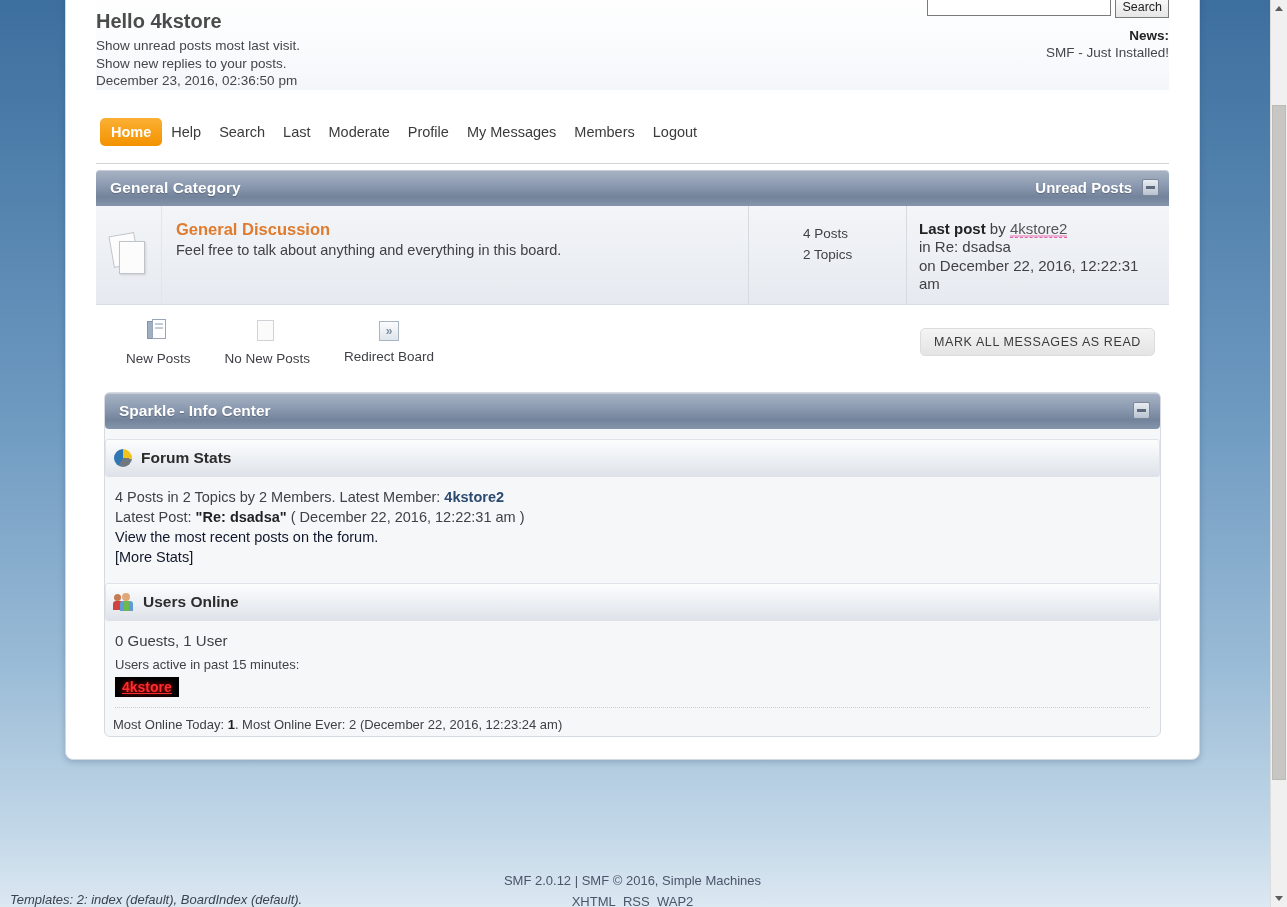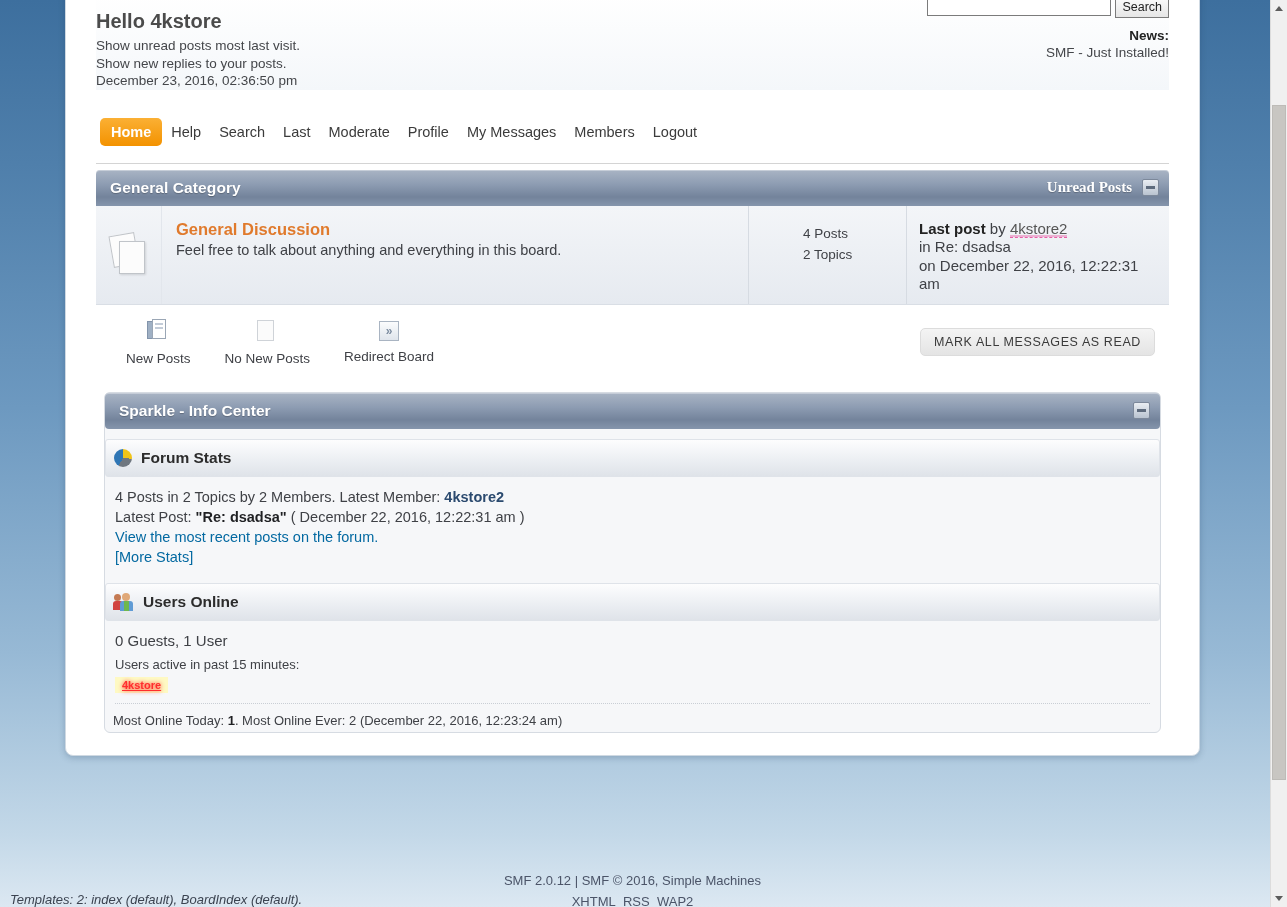--- a/index.html
+++ b/index.html
@@ -124,21 +124,21 @@
     display: flex; align-items: center; justify-content: space-between;
     padding: 0 10px 0 14px;
     background: linear-gradient(to bottom, #a9b4c4 0%, #8d9cb2 40%, #73839b 75%, #8595ac 100%);
     border-top-left-radius: 4px; border-top-right-radius: 4px;
     color: #ffffff;
     box-shadow: inset 0 1px 0 rgba(255,255,255,.35);
   }
   .cat-header .cat-title { font-size: 15.5px; font-weight: bold; letter-spacing: .1px;
     text-shadow: 0 1px 1px rgba(0,0,0,.25); }
   .cat-header .cat-right { display: flex; align-items: center; gap: 10px; }
-  .cat-header .unread { font-size: 15px; font-weight: bold; text-shadow: 0 1px 1px rgba(0,0,0,.25); font-family: Liberation Serif, serif; }
+  .cat-header .unread { font-size: 15px; font-weight: bold; text-shadow: 0 1px 1px rgba(0,0,0,.25); }
 
   .collapse-btn {
     width: 17px; height: 17px;
     background: linear-gradient(to bottom,#e9edf2,#b9c3d0);
     border: 1px solid #7c889a; border-radius: 2px;
     display: flex; align-items: center; justify-content: center;
     cursor: pointer;
   }
   .collapse-btn i { display:block; width: 9px; height: 3px; background: #5e6b7d; }
 
@@ -245,29 +245,29 @@
     background: conic-gradient(#f0c419 0deg 95deg, #6f7780 95deg 210deg, #2f76b5 210deg 360deg); }
   
   .users-ico { position: relative; width: 20px; height: 18px; }
   .users-ico .head-a { position:absolute; left:0; top:1px; width:7px; height:7px; border-radius:50%; background:#c47a53; }
   .users-ico .body-a { position:absolute; left:-1px; top:8px; width:10px; height:9px; border-radius:3px 3px 0 0; background:#d1433f; }
   .users-ico .head-b { position:absolute; left:8px; top:0px; width:8px; height:8px; border-radius:50%; background:#e0a878; }
   .users-ico .body-b { position:absolute; left:6px; top:8px; width:13px; height:10px; border-radius:3px 3px 0 0; background:#5f9bd5; }
   .users-ico .body-b::after { content:''; position:absolute; left:4px; top:0; width:5px; height:10px; background:#6fb84e; }
 
   .sec-body { padding: 10px 4px 6px 10px; font-size: 14.5px; color: #3f4146; line-height: 20px; }
-  .sec-body a { color: #0369a1; text-decoration: none; }
+  .sec-body a { color: #0f172a; text-decoration: none; }
   .sec-body .bluelink { color: #2b4a6f; font-weight: bold; }
 
   .guests-line { font-size: 15px; color: #3f4146; padding: 11px 0 0 10px; }
   .active-line { font-size: 13px; color: #3f4146; padding: 8px 0 5px 10px; }
   .user-chip {
     display: inline-block; margin-left: 10px;
-    background: #fef9c3;
-    color: #ff2d2d; font-weight: bold; font-size: 11px;
+    background: #000000;
+    color: #ff2d2d; font-weight: bold; font-size: 14px;
     padding: 2px 7px;
     text-shadow: 0 0 4px rgba(255,0,0,.85);
   }
   .dotted-sep { margin: 10px 10px 0 10px; border-top: 1px dotted #c9ced5; }
   .most-online { padding: 9px 0 4px 8px; font-size: 13px; color: #3f4146; }
   .most-online b { color: #1f2023; }
 
   
   .footer {
     margin-top: 24px; text-align: center;

